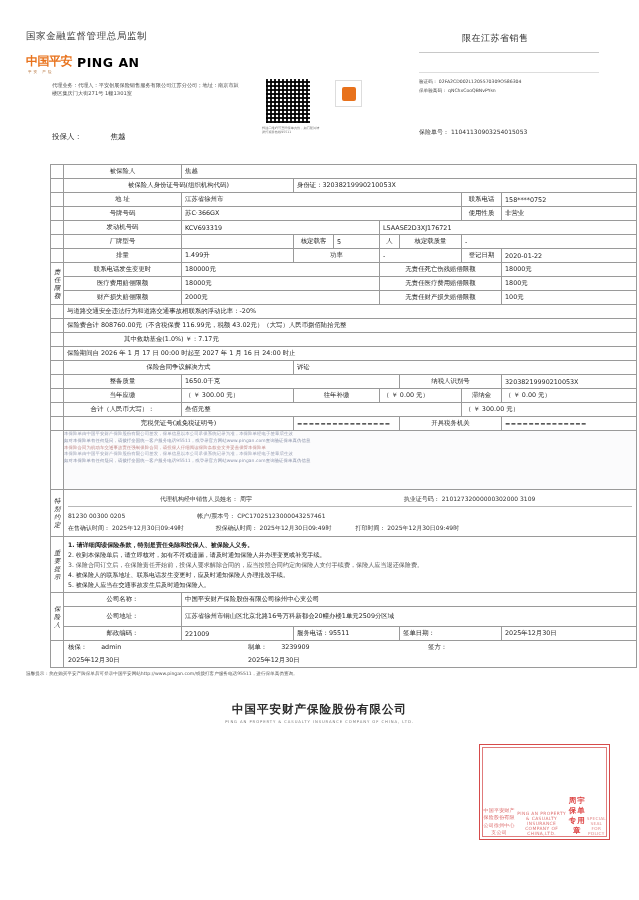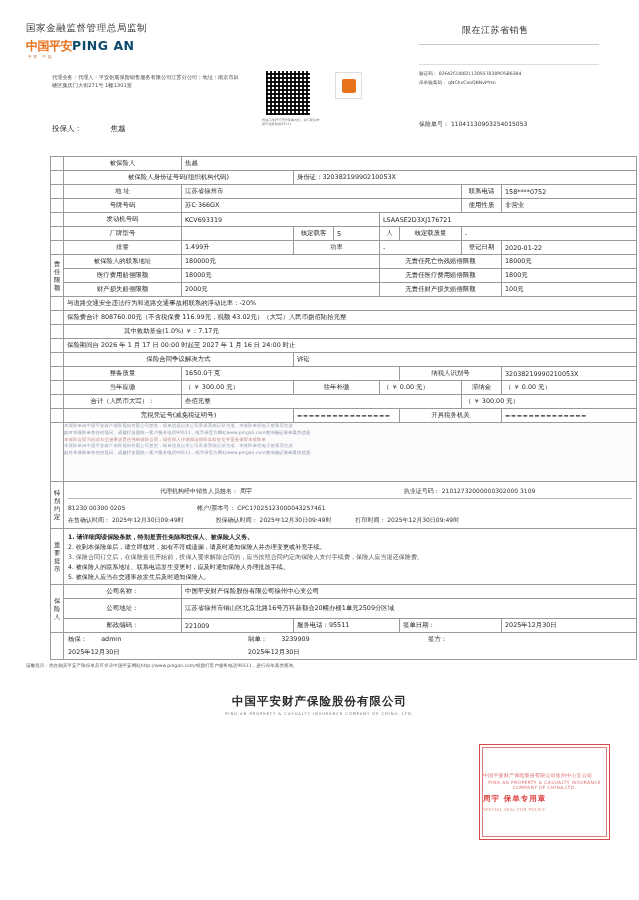--- a/index.html
+++ b/index.html
@@ -3,28 +3,28 @@
 <meta charset="utf-8">
 <style>
   * { box-sizing: border-box; margin: 0; padding: 0; }
   body {
     width: 639px; height: 900px;
     background: #ffffff;
     font-family: "DejaVu Sans", "Liberation Sans", sans-serif;
     font-size: 7px; color: #2a2a2a;
     position: relative; overflow: hidden;
   }
-  .page { position: relative; width: 639px; height: 900px; padding: 8px 26px; }
+  .page { position: relative; width: 639px; height: 900px; padding: 16px 26px; }
 
   
   .hdr { position: relative; height: 148px; }
   .hdr-reg { font-size: 9.5px; letter-spacing: .6px; color: #3b3b3b; padding-top: 14px; }
-  .brand { display: flex; align-items: flex-start; margin-top: 3px; }
+  .brand { display: flex; align-items: flex-end; gap: 5px; margin-top: 10px; }
   .brand-cn { font-size: 12px; font-weight: bold; color: #e8721c; letter-spacing: -.5px; }
-  .brand-en { font-size: 12.5px; font-weight: bold; color: #0c4a6e; letter-spacing: .5px; }
+  .brand-en { font-size: 12.5px; font-weight: bold; color: #000000; letter-spacing: .5px; }
   .brand-sub { font-size: 3.6px; color: #b0682c; margin-left: 2px; letter-spacing: 2px; }
   .hdr-sale { position: absolute; left: 392px; top: 16px; font-size: 9px; color: #333; letter-spacing: .5px; margin-left: 44px; }
   .agent-blk { position: absolute; left: 26px; top: 66px; width: 190px; font-size: 5.2px; line-height: 1.5; color: #4a4a4a; }
   .holder-row { position: absolute; left: 26px; top: 116px; font-size: 7.5px; color: #333; }
   .holder-val { display: inline-block; margin-left: 26px; color: #222; }
 
   .qr { position: absolute; left: 240px; top: 63px; width: 44px; height: 44px;
         background:
           repeating-linear-gradient(0deg,#1c1c1c 0 2px,transparent 2px 4px),
           repeating-linear-gradient(90deg,#1c1c1c 0 2px,#fff 2px 4px);
@@ -40,21 +40,21 @@
   .hdr-rule { position: absolute; left: 393px; top: 36px; width: 180px; border-bottom: 1px solid #c8c8c8; }
   .hdr-rule2 { position: absolute; left: 393px; top: 56px; width: 180px; border-bottom: 1px solid #ddd; }
 
   
   table.main { width: 100%; border-collapse: collapse; table-layout: fixed; margin-left: 24px; }
   table.main td { border: 1px solid #9a9a9a; padding: 1px 3px; font-size: 6.4px;
                   height: 14px; vertical-align: middle; color: #262626; }
   td.lbl { text-align: center; background: #fff; color: #1f1f1f; }
   td.val { text-align: left; padding-left: 5px; }
   td.side { width: 13px; text-align: left; font-size: 6.2px; line-height: 1.25;
-            word-break: break-all; padding: 2px 1px; }
+            word-break: break-all; padding: 2px 1px; font-style: italic; }
   td.nb { border: none; }
   .full { text-align: left; padding-left: 4px; }
 
   
   .wm-band { position: relative; height: 58px; overflow: hidden; background: #fbfbfc; }
   .wm-line { font-size: 4.4px; color: #9aa0b4; line-height: 1.55; white-space: nowrap;
              overflow: hidden; letter-spacing: .1px; filter: blur(.25px); }
   .wm-line.b { color: #8890a8; }
   .wm-line.red { color: #c08a8a; }
 
@@ -63,22 +63,22 @@
   .notice .blur { filter: blur(.7px); opacity: .8; }
 
   .spec { font-size: 6px; line-height: 1.9; padding: 3px 4px; color: #333; }
   .spec .r1 { padding-left: 92px; }
   .spec .r1 span.right { margin-left: 150px; }
 
   
   .seal { position: absolute; right: 29px; top: 744px; width: 131px; height: 96px;
           border: 1.4px solid #d64a4a; }
   .seal-in { position: absolute; inset: 2px; border: .8px solid #e07b7b;
-             display: flex; flex-direction: column; justify-content: center;
-             align-items: flex-start; color: #d95b5b; text-align: center; }
+             display: flex; flex-direction: row; justify-content: center;
+             align-items: flex-end; color: #d95b5b; text-align: center; }
   .seal-top { font-size: 5px; line-height: 1.45; color: #dc6a6a; letter-spacing: .2px; }
   .seal-mid { font-size: 7.5px; font-weight: bold; color: #d44; margin-top: 4px; letter-spacing: 1px; }
   .seal-en { font-size: 4.4px; color: #dd7070; letter-spacing: .4px; margin-top: 1px; }
   .seal-bot { font-size: 4.2px; color: #e08888; margin-top: 3px; letter-spacing: .3px; }
 
   .foot-note { font-size: 4.6px; color: #555; line-height: 1.5; margin-top: 3px; }
   .foot-logo { text-align: center; margin-top: 24px; }
   .foot-logo .cn { font-size: 11.5px; font-weight: bold; color: #2b2b2b; letter-spacing: 1px; }
   .foot-logo .en { font-size: 3.8px; color: #777; letter-spacing: .9px; margin-top: 2px; }
 
@@ -190,21 +190,21 @@
       <td class="lbl">排量</td>
       <td class="val">1.499升</td>
       <td class="lbl" colspan="2">功率</td>
       <td class="val" colspan="2">-</td>
       <td class="lbl">登记日期</td>
       <td class="val">2020-01-22</td>
     </tr>
 
     <tr>
       <td class="side" rowspan="3">责任限额</td>
-      <td class="lbl">被保险人的联系地址</td>
+      <td class="lbl">联系电话发生变更时</td>
       <td class="val" colspan="3">180000元</td>
       <td class="lbl" colspan="3">无责任死亡伤残赔偿限额</td>
       <td class="val">18000元</td>
     </tr>
     <tr>
       <td class="lbl">医疗费用赔偿限额</td>
       <td class="val" colspan="3">18000元</td>
       <td class="lbl" colspan="3">无责任医疗费用赔偿限额</td>
       <td class="val">1800元</td>
     </tr>

